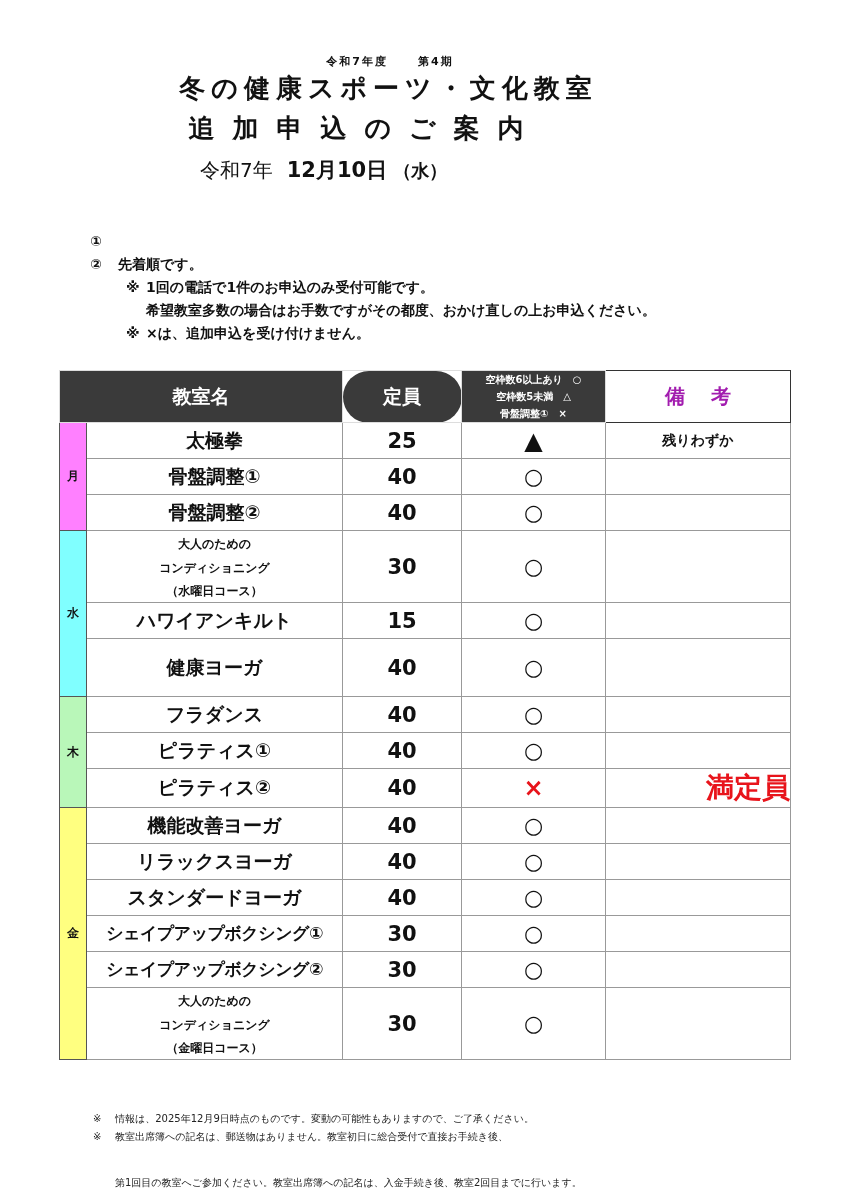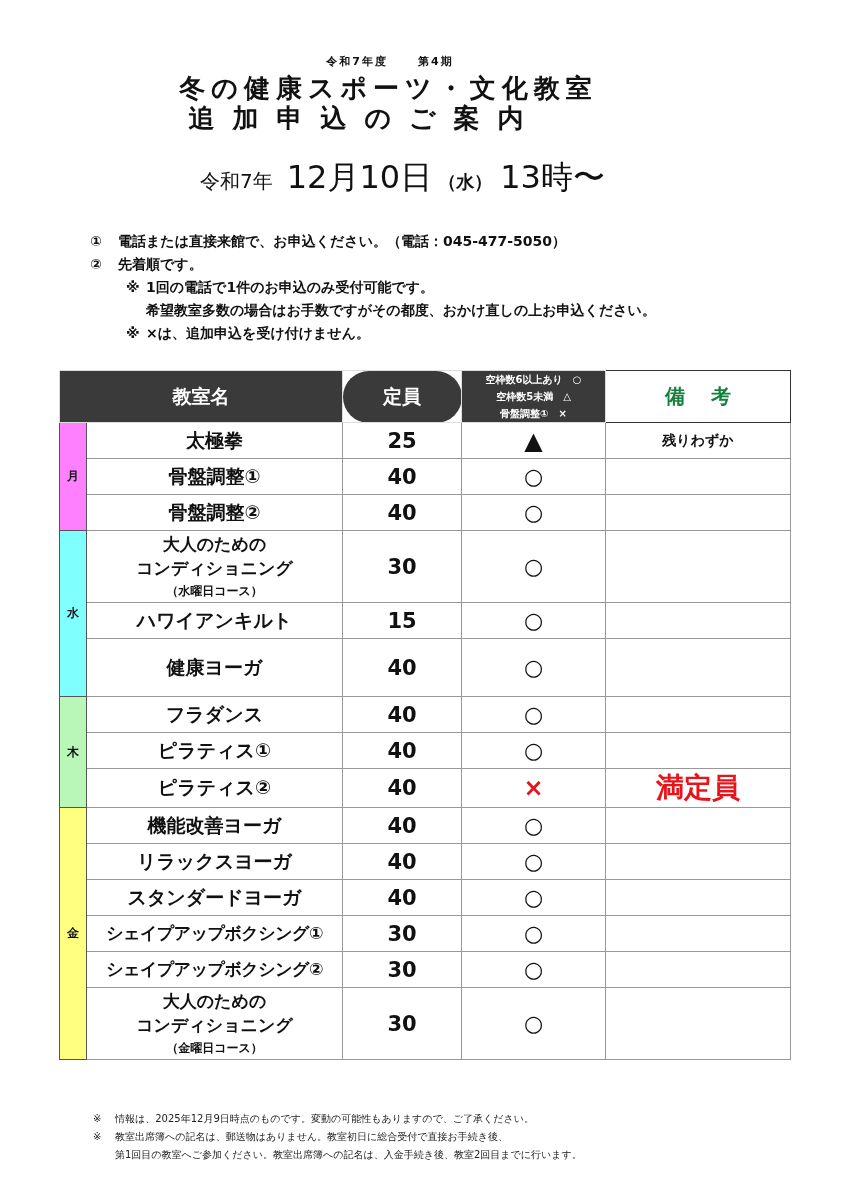--- a/index.html
+++ b/index.html
@@ -3,85 +3,83 @@
 <meta charset="utf-8">
 <style>
   * { box-sizing: border-box; margin: 0; padding: 0; }
   html, body { width: 849px; height: 1200px; background: #ffffff; }
   body { position: relative; font-family: "DejaVu Sans", "Liberation Sans", sans-serif; color: #111; overflow: hidden; }
 
   .subtitle { position: absolute; top: 54px; left: 0; width: 780px; text-align: center; font-size: 11px; font-weight: bold; letter-spacing: 2px; }
   .subtitle span { display: inline-block; }
   .subtitle .gap { width: 30px; }
   .title1 { position: absolute; top: 72px; left: 0; width: 759px; text-align: center; font-size: 26px; font-weight: bold; letter-spacing: 6px; line-height: 32px; padding-left: 18px; }
-  .title2 { position: absolute; top: 102px; left: 0; width: 704px; text-align: center; font-size: 26px; font-weight: bold; letter-spacing: 18px; line-height: 32px; padding-left: 26px; }
+  .title2 { position: absolute; top: 112px; left: 0; width: 704px; text-align: center; font-size: 26px; font-weight: bold; letter-spacing: 18px; line-height: 32px; padding-left: 26px; }
 
   .dateline { position: absolute; top: 156px; left: 200px; height: 40px; display: flex; align-items: baseline; white-space: nowrap; }
   .dateline .era { font-size: 20px; font-weight: normal; margin-right: 14px; }
-  .dateline .big { font-size: 32px; font-weight: normal; }
+  .dateline .big { font-size: 21px; font-weight: bold; }
   .dateline .dow { font-size: 18px; font-weight: bold; margin: 0 8px 0 6px; }
 
   .notes { position: absolute; top: 230px; left: 90px; font-size: 14px; font-weight: bold; line-height: 23px; }
   .notes .row { display: flex; white-space: nowrap; }
   .notes .num { width: 28px; }
   .notes .sub { padding-left: 36px; }
   .notes .sub .kome { width: 20px; display: inline-block; }
   .notes .indent { padding-left: 56px; align-items: center; }
 
   table.classes { position: absolute; top: 370px; left: 59px; width: 731px; border-collapse: collapse; table-layout: fixed; border: 1.5px solid #333; }
   table.classes td, table.classes th { border: 1px solid #999; text-align: center; vertical-align: middle; }
   table.classes th { background: #3a3a3a; color: #fff; font-weight: bold; height: 50px; border-color: #ddd; }
-  table.classes th.bikou { background: #fff; color: #15803d; font-size: 20px; letter-spacing: 26px; padding-left: 26px; border: 1.5px solid #333; }
+  table.classes th.bikou { background: #fff; color: #a21caf; font-size: 20px; letter-spacing: 26px; padding-left: 26px; border: 1.5px solid #333; }
   th.h-name { font-size: 19px; }
   th.h-cap { font-size: 19px; border-radius: 27px; }
   th.h-legend { font-size: 10px; font-weight: normal; line-height: 17px; }
   .day { font-size: 12px; font-weight: bold; border: 1px solid #555 !important; }
   .day-mon { background: #ff80ff; }
   .day-wed { background: #80ffff; }
   .day-thu { background: #b9f7b9; }
   .day-fri { background: #ffff80; }
   td.name { font-size: 19px; font-weight: bold; margin-top: 24px; }
   td.name.small { font-size: 17px; letter-spacing: -0.5px; }
-  td.name .l1, td.name .l2 { display: block; font-size: 17px; line-height: 24px; }
+  td.name .l1, td.name .l2 { display: block; font-size: 12px; line-height: 24px; }
   td.name .l3 { display: block; font-size: 12px; line-height: 22px; }
   td.cap { font-size: 21px; font-weight: bold; }
   td.stat { font-size: 22px; }
   td.stat.full { color: #e8141b; font-weight: bold; font-size: 24px; }
   td.stat.tri { font-size: 24px; }
   td.note { font-size: 14px; font-weight: bold; }
-  td.note.full { color: #e8141b; font-size: 28px; }
+  td.note.full { color: #e8141b; font-size: 28px; text-align: right; }
   tr.r36 td { height: 36px; }
   tr.r58 td { height: 58px; }
   tr.r72 td { height: 72px; }
 
   .footer { position: absolute; top: 1110px; left: 93px; font-size: 10px; line-height: 18px; color: #222; }
   .footer .row { display: flex; white-space: nowrap; }
   .footer .kome { width: 22px; }
-  .footer .indent { padding-left: 22px; }
+  .footer .indent { padding-left: 22px; margin-top: 28px; }
 </style>
 </head>
 <body>
 
 <div class="subtitle">
   <span>令和7年度</span><span class="gap"></span><span>第4期</span>
 </div>
 <div class="title1">冬の健康スポーツ・文化教室</div>
 <div class="title2">追加申込のご案内</div>
 
 <div class="dateline">
   <span class="era">令和7年</span>
   <span class="big">12月10日</span>
   <span class="dow">（水）</span>
-  <span class="big">13時〜</span>
 </div>
 
 <div class="notes">
   <div class="row">
       <span class="num">①</span>
-      <span>電話または直接来館で、お申込ください。（電話：045-477-5050）</span>
     </div>
   <div class="row">
       <span class="num">②</span>
       <span>先着順です。</span>
     </div>
   <div class="row sub">
       <span class="kome">※</span>
       <span>1回の電話で1件のお申込のみ受付可能です。</span>
     </div>
   <div class="row indent">

